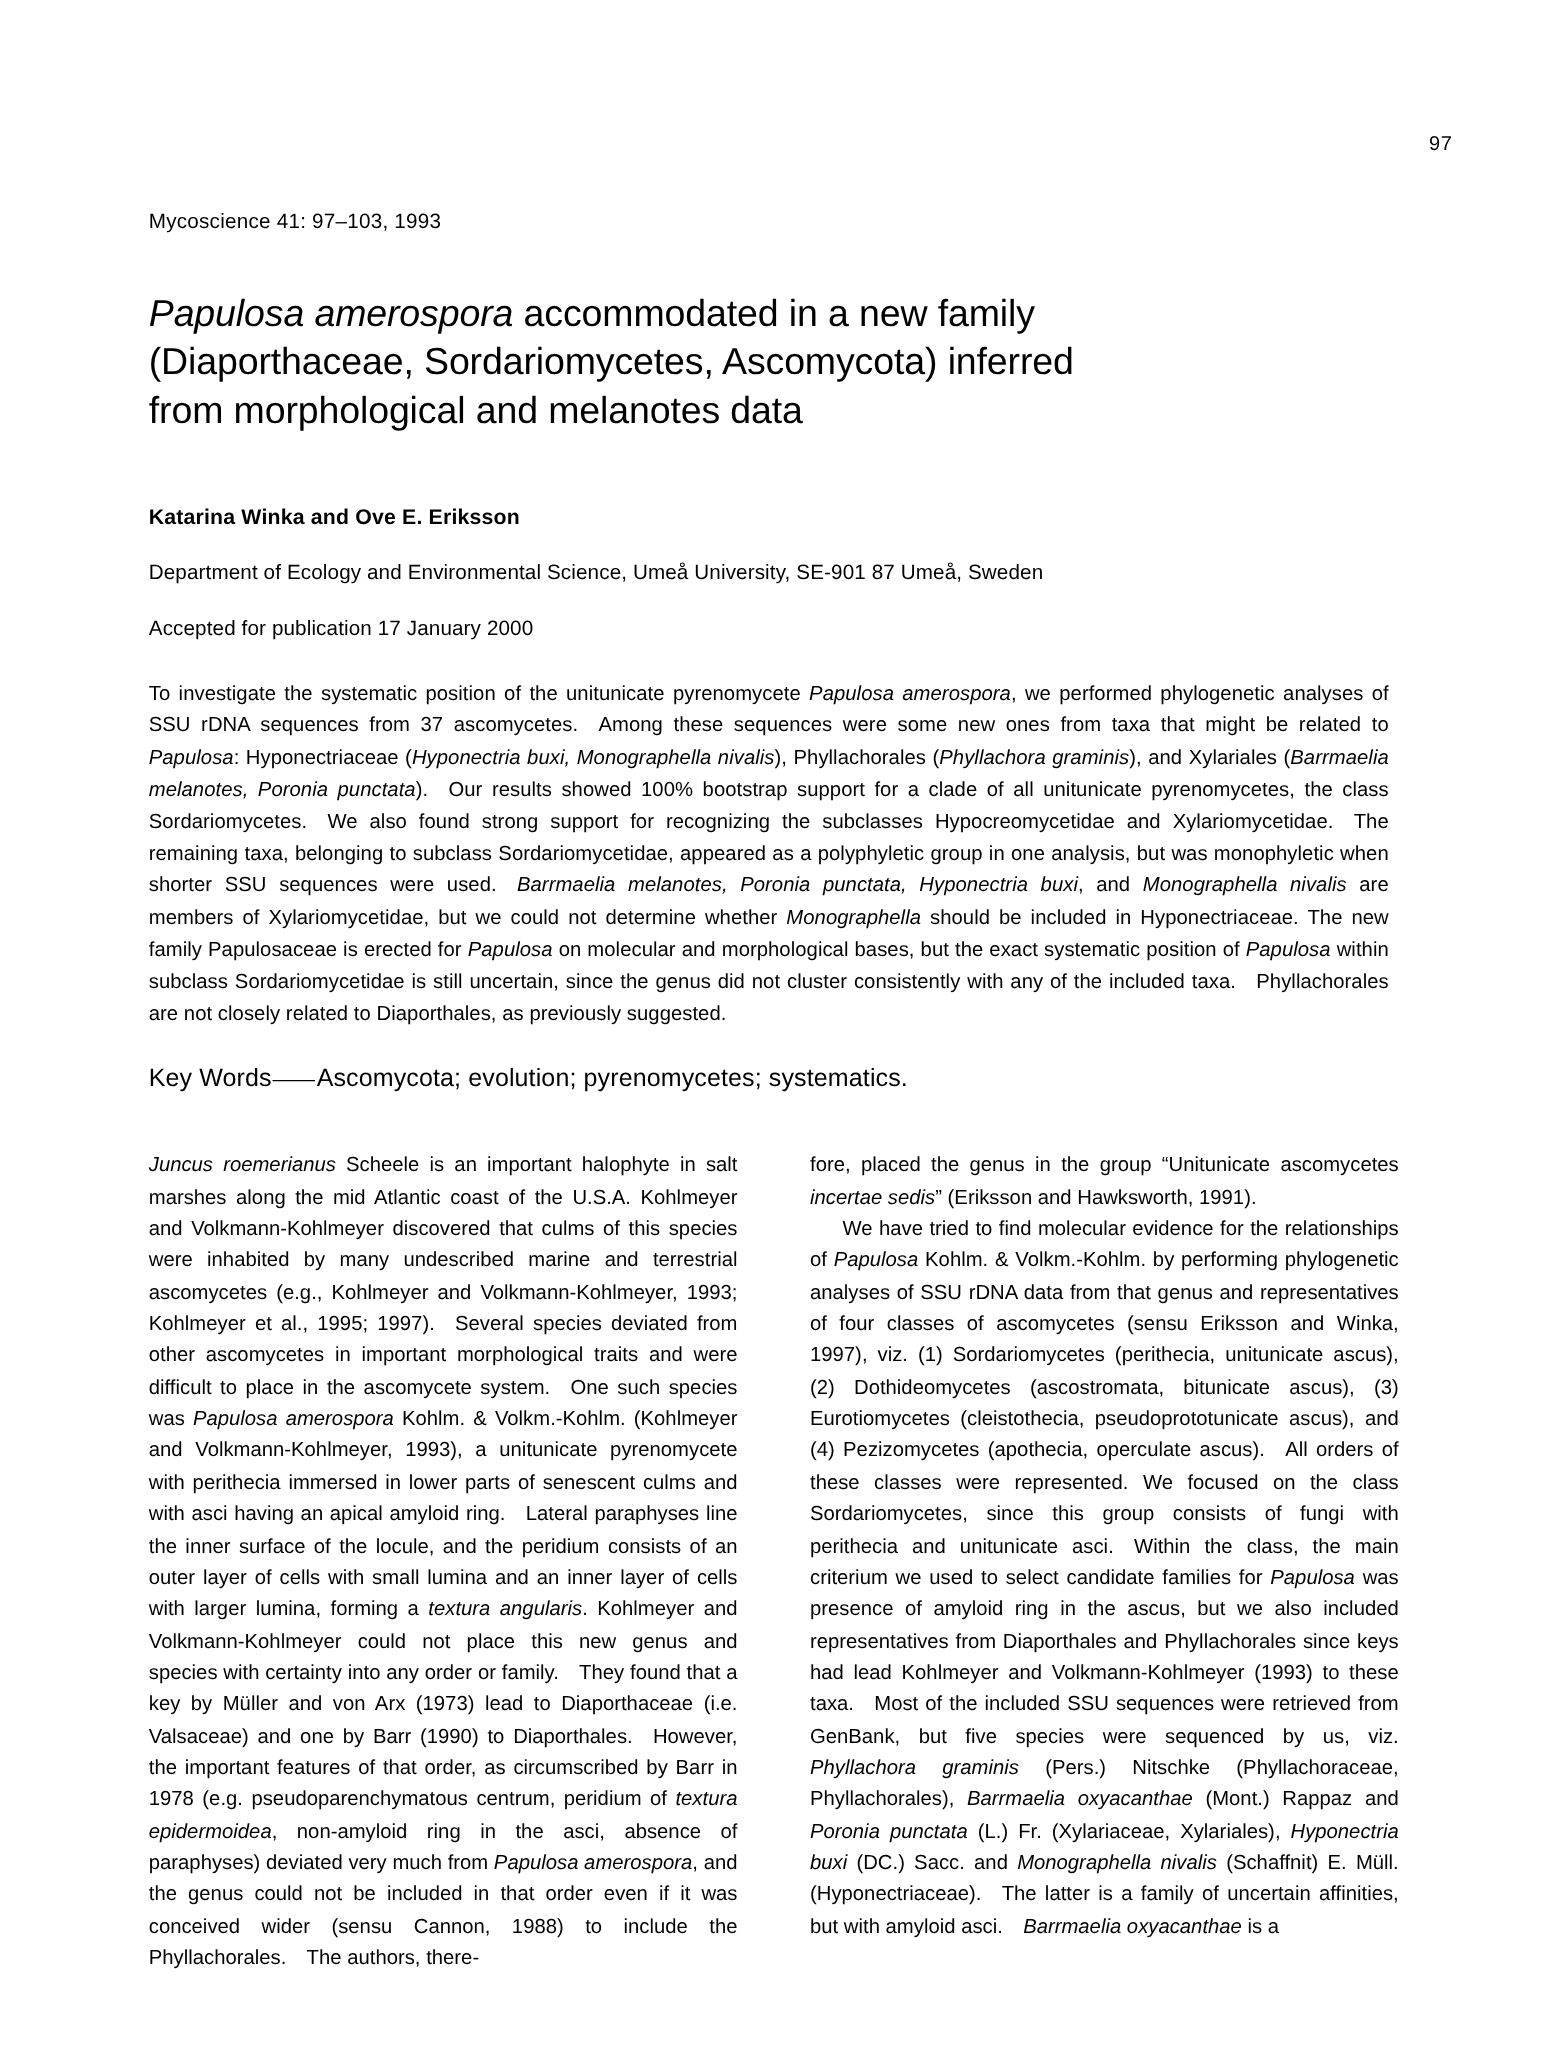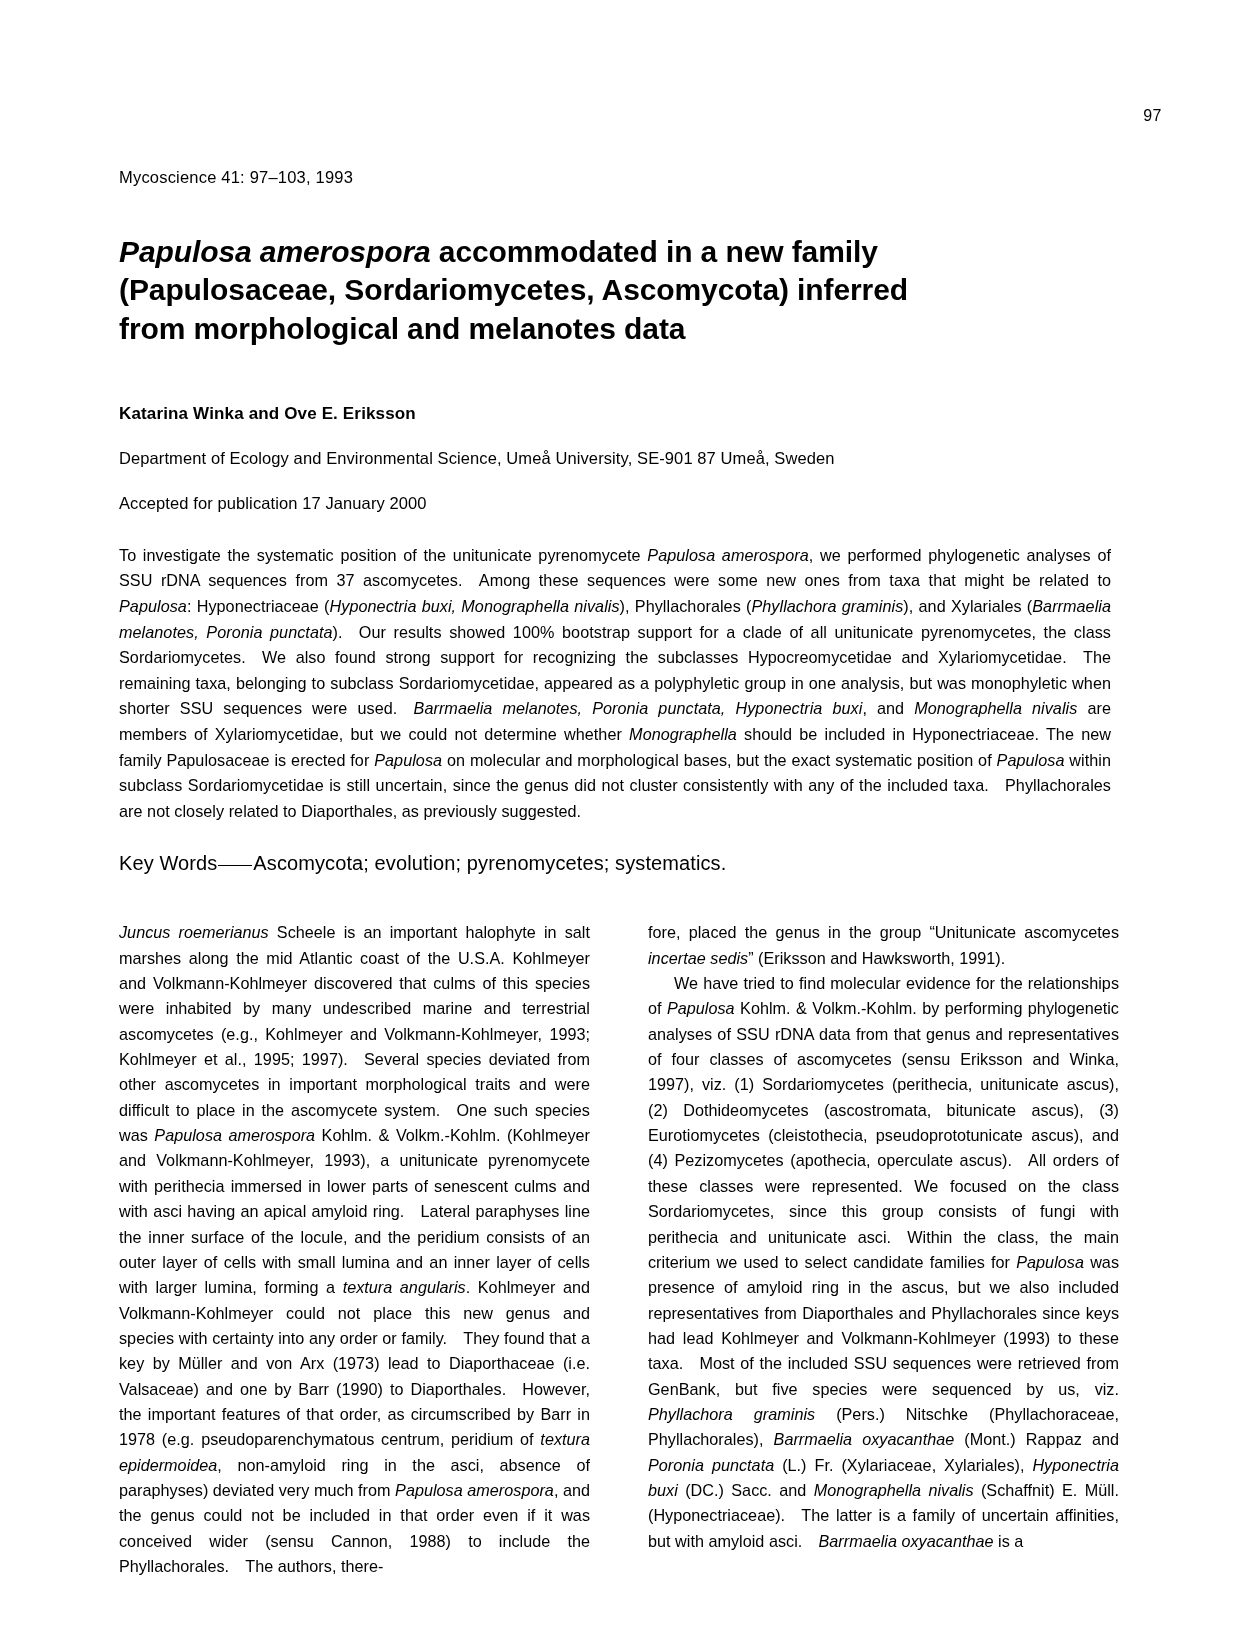--- a/index.html
+++ b/index.html
@@ -42,21 +42,21 @@
     margin-top: 44px;
     font-size: 16.5px;
     letter-spacing: 0.2px;
     line-height: 1.2;
   }
 
   
   .title {
     margin-top: 45px;
     font-size: 30px;
-    font-weight: bold;
+    font-weight: normal;
     line-height: 1.29;
     letter-spacing: -0.1px;
     max-width: 940px;
   }
   .title .ital { font-style: italic; }
 
   
   .authors {
     margin-top: 55px;
     font-size: 17px;
@@ -121,21 +121,21 @@
 
 <div class="page">
   <div class="inner">
 
     <div class="folio">97</div>
 
     <div class="journal-line">Mycoscience 41: 97–103, 1993</div>
 
     <h1 class="title">
       <span class="ital">Papulosa amerospora</span><span> accommodated in a new family</span><br>
-      <span>(Papulosaceae, Sordariomycetes, Ascomycota) inferred</span><br>
+      <span>(Diaporthaceae, Sordariomycetes, Ascomycota) inferred</span><br>
       <span>from morphological and melanotes data</span>
     </h1>
 
     <div class="authors">Katarina Winka and Ove E. Eriksson</div>
 
     <div class="affiliation">Department of Ecology and Environmental Science, Umeå University, SE-901 87 Umeå, Sweden</div>
 
     <div class="accepted">Accepted for publication 17 January 2000</div>
 
     <div class="abstract" id="abstract-block"><span>To investigate the systematic position of the unitunicate pyrenomycete </span><span style="font-style: italic;">Papulosa amerospora</span><span>, we performed phylogenetic analyses of SSU rDNA sequences from 37 ascomycetes. Among these sequences were some new ones from taxa that might be related to </span><span style="font-style: italic;">Papulosa</span><span>: Hyponectriaceae (</span><span style="font-style: italic;">Hyponectria buxi, Monographella nivalis</span><span>), Phyllachorales (</span><span style="font-style: italic;">Phyllachora graminis</span><span>), and Xylariales (</span><span style="font-style: italic;">Barrmaelia melanotes, Poronia punctata</span><span>). Our results showed 100% bootstrap support for a clade of all unitunicate pyrenomycetes, the class Sordariomycetes. We also found strong support for recognizing the subclasses Hypocreomycetidae and Xylariomycetidae. The remaining taxa, belonging to subclass Sordariomycetidae, appeared as a polyphyletic group in one analysis, but was monophyletic when shorter SSU sequences were used. </span><span style="font-style: italic;">Barrmaelia melanotes, Poronia punctata, Hyponectria buxi</span><span>, and </span><span style="font-style: italic;">Monographella nivalis</span><span> are members of Xylariomycetidae, but we could not determine whether </span><span style="font-style: italic;">Monographella</span><span> should be included in Hyponectriaceae. The new family Papulosaceae is erected for </span><span style="font-style: italic;">Papulosa</span><span> on molecular and morphological bases, but the exact systematic position of </span><span style="font-style: italic;">Papulosa</span><span> within subclass Sordariomycetidae is still uncertain, since the genus did not cluster consistently with any of the included taxa. Phyllachorales are not closely related to Diaporthales, as previously suggested.</span></div>

